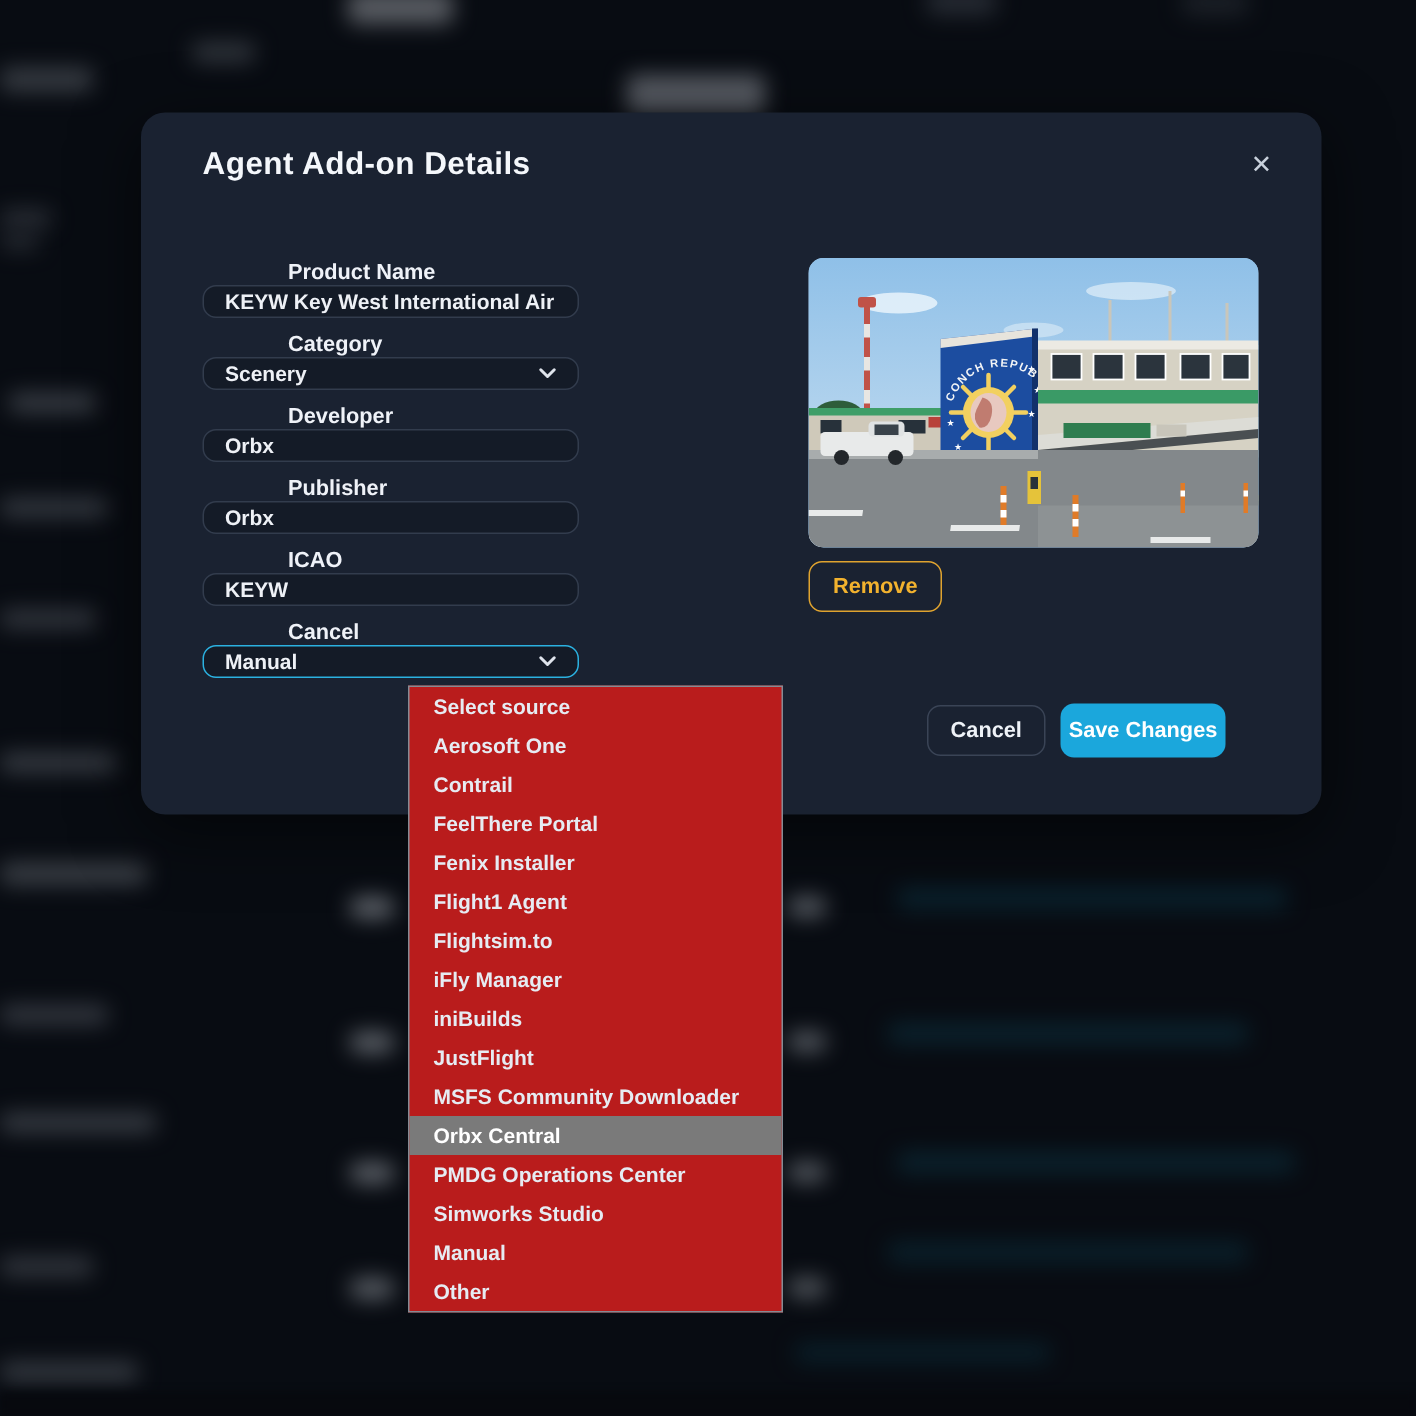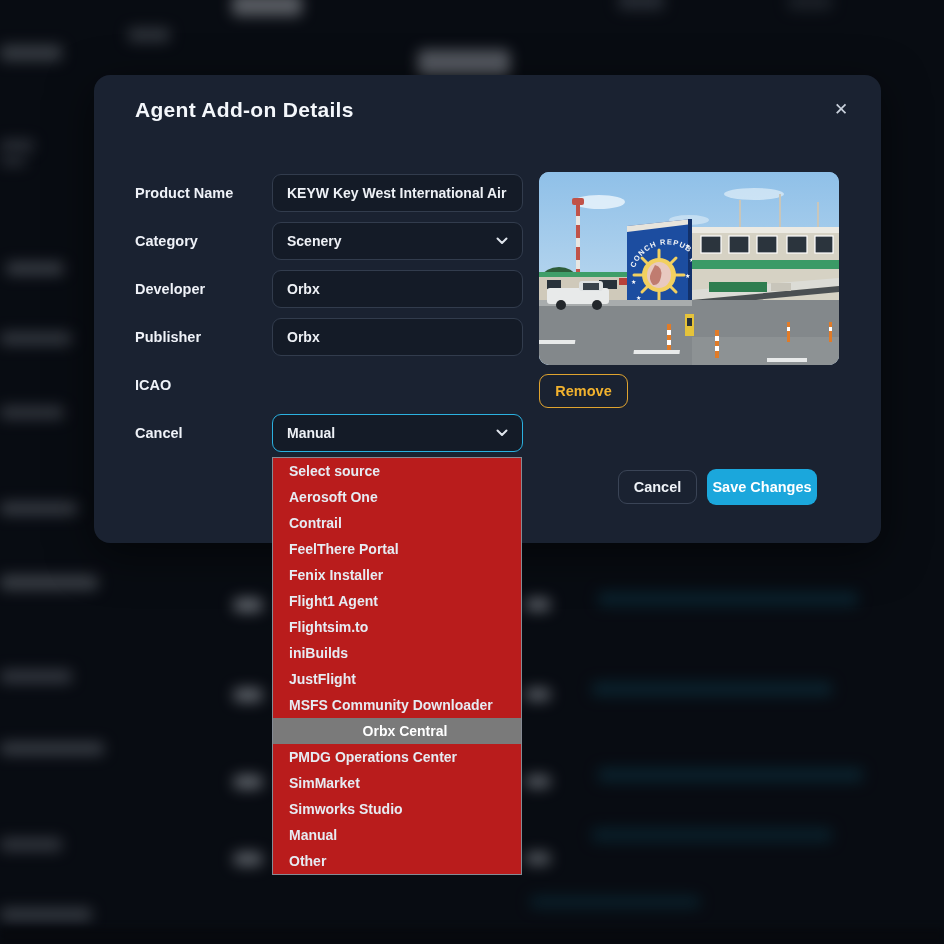--- a/index.html
+++ b/index.html
@@ -26,21 +26,21 @@
   .modal-title {
     position:absolute; left:41px; top:23px;
     font-size:21px; font-weight:700; letter-spacing:.3px; color:#f4f7fb;
   }
   .close-btn {
     position:absolute; right:29px; top:24px; width:22px; height:22px;
     font-size:17px; color:#c9d1dc; text-align:center; line-height:22px; cursor:pointer;
   }
 
   .form-area { position:absolute; left:41px; top:99px; }
-  .form-row { display:flex; align-items:center; height:38px; margin-bottom:10px; }
+  .form-row { display:flex; align-items:center; height:38px; margin-bottom:10px;flex-direction:column; }
   .field-label { width:137px; font-size:14.5px; font-weight:700; color:#eff2f8; }
   .text-input, .select-box {
     width:251px; height:38px; background:#141b27;
     border:1px solid #323c4d; border-radius:9px;
     color:#eef1f6; font-size:14px; font-weight:600;
     font-family:"Liberation Sans","DejaVu Sans",sans-serif;
     padding:0 14px; outline:none;
   }
   .select-box { display:flex; align-items:center; justify-content:space-between; cursor:pointer; }
   .select-box.focused { border:1.5px solid #2bb1e0; }
@@ -70,21 +70,21 @@
   
   .dropdown {
     position:absolute; left:272px; top:457px; width:250px;
     background:#b91c1c; border:1px solid #858b94;
   }
   .dd-option {
     height:26px; line-height:26px; padding-left:16px;
     font-size:14px; font-weight:600; color:#e6ebf2;
     white-space:nowrap; overflow:hidden; cursor:pointer;
   }
-  .dd-option.highlighted { background:#7a7a7a; color:#ffffff;text-align:center; }
+  .dd-option.highlighted { background:#7a7a7a; color:#ffffff; }
 </style>
 </head>
 <body>
 
 <div class="bg-layer">
   <div class="blob" style="left:232px;top:-6px;width:70px;height:22px;background:#8b8f96"></div>
   <div class="blob" style="left:618px;top:-8px;width:46px;height:18px;background:#3a404a"></div>
   <div class="blob" style="left:788px;top:-6px;width:44px;height:16px;background:#2a3038"></div>
   <div class="blob" style="left:418px;top:50px;width:92px;height:26px;background:#878c95"></div>
   <div class="blob" style="left:128px;top:28px;width:42px;height:14px;background:#4a5058"></div>
@@ -143,20 +143,21 @@
     <div class="form-row">
       <label class="field-label">Developer</label>
       <input class="text-input" value="Orbx" style="">
     </div>
     <div class="form-row">
       <label class="field-label">Publisher</label>
       <input class="text-input" value="Orbx" style="">
     </div>
     <div class="form-row">
       <label class="field-label">ICAO</label>
+      <input class="text-input" value="KEYW" style="">
     </div>
     <div class="form-row">
       <label class="field-label">Cancel</label>
       <div class="select-box focused">
         <span>Manual</span>
         <span class="chev">
           <svg width="12" height="8" viewBox="0 0 12 8">
               <path d="M1.5 1.5 L6 6 L10.5 1.5" fill="none" stroke="#dfe4ec" stroke-width="2" stroke-linecap="round" stroke-linejoin="round"></path>
             </svg>
         </span>
@@ -302,22 +303,22 @@
 </div>
 
 <div class="dropdown">
     <div class="dd-option">Select source</div>
     <div class="dd-option">Aerosoft One</div>
     <div class="dd-option">Contrail</div>
     <div class="dd-option">FeelThere Portal</div>
     <div class="dd-option">Fenix Installer</div>
     <div class="dd-option">Flight1 Agent</div>
     <div class="dd-option">Flightsim.to</div>
+    <div class="dd-option">iFly Manager</div>
     <div class="dd-option">iniBuilds</div>
     <div class="dd-option">JustFlight</div>
     <div class="dd-option">MSFS Community Downloader</div>
     <div class="dd-option highlighted">Orbx Central</div>
     <div class="dd-option">PMDG Operations Center</div>
-    <div class="dd-option">SimMarket</div>
     <div class="dd-option">Simworks Studio</div>
     <div class="dd-option">Manual</div>
     <div class="dd-option">Other</div>
   </div>
 
 </body></html>

